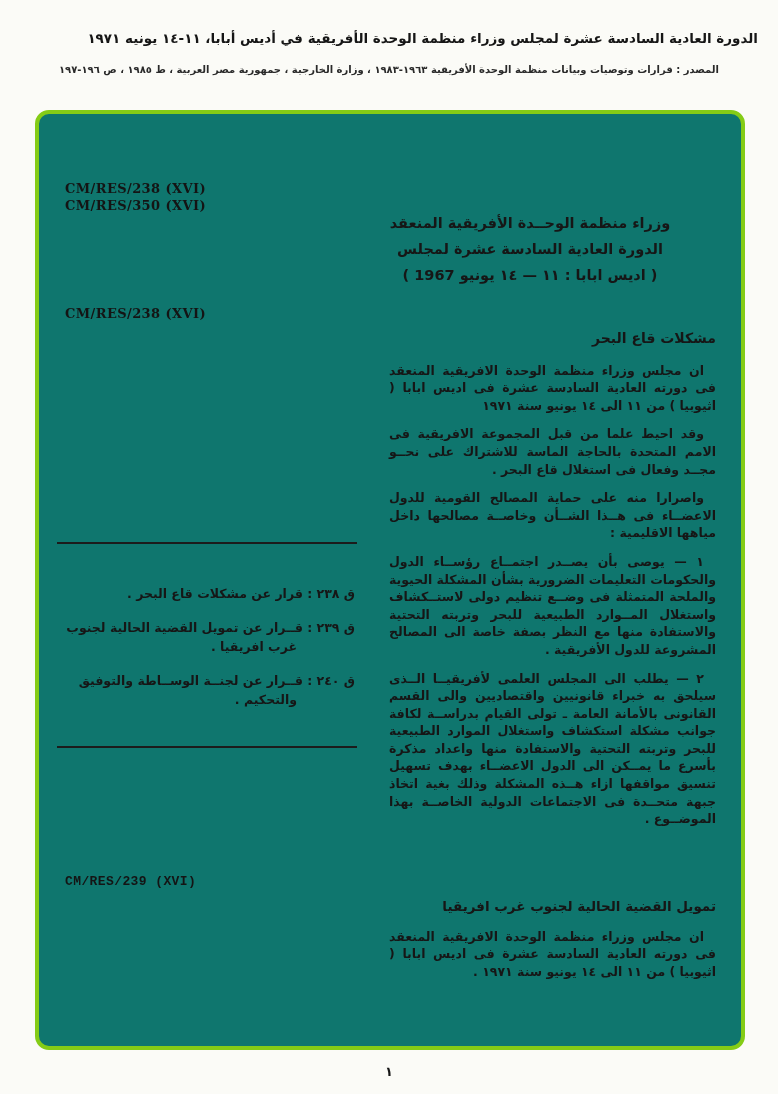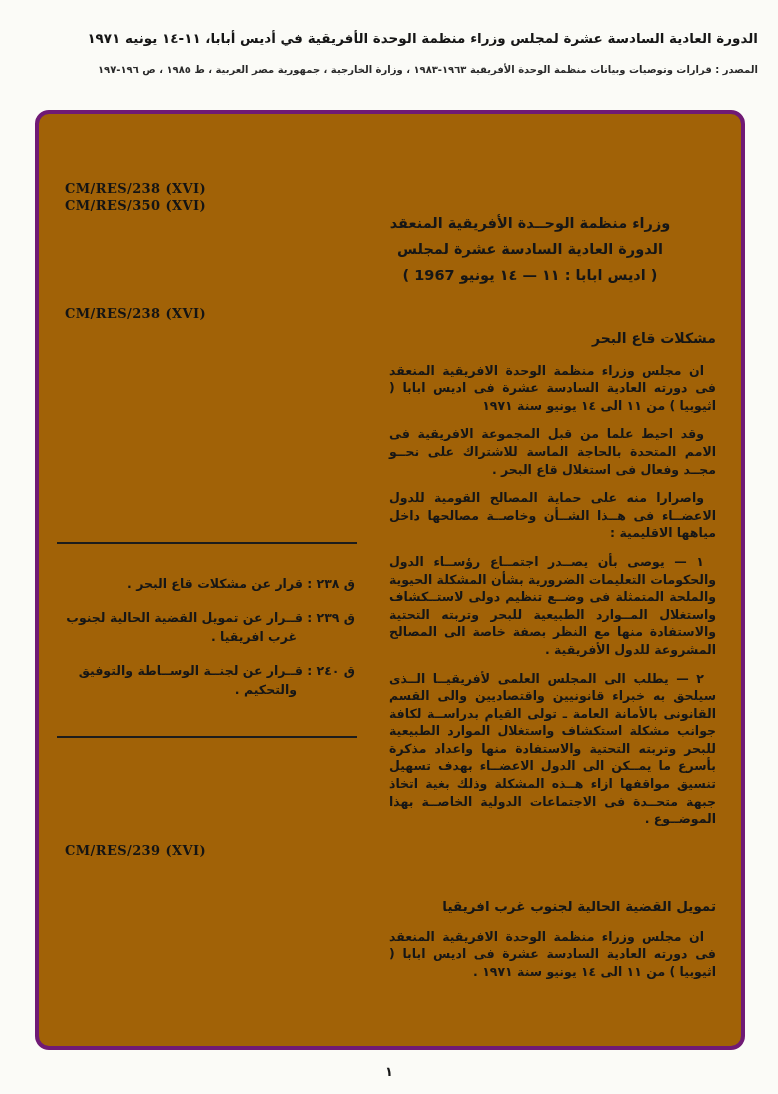--- a/index.html
+++ b/index.html
@@ -6,55 +6,55 @@
   body {
     width:778px; height:1094px; position:relative; overflow:hidden;
     background:#fbfbf7; color:#161616;
     font-family:"DejaVu Sans", sans-serif;
   }
   .hdr-title {
     position:absolute; top:30px; left:20px; right:20px; 
     direction:rtl; font-weight:bold; font-size:13.5px; letter-spacing:0.2px;
   }
   .hdr-source {
-    position:absolute; top:64px; left:20px; right:20px; text-align:right;
+    position:absolute; top:64px; left:20px; right:20px; text-align:center;
     direction:rtl; font-weight:bold; font-size:10px; color:#2a2a2a;
   }
   .frame {
     position:absolute; left:35px; top:110px; width:702px; height:932px;
-    border:4px solid #701a75; border-radius:14px; background:#a16207;
+    border:4px solid #84cc16; border-radius:14px; background:#0f766e;
   }
   .latin-ref {
     position:absolute; direction:ltr;
     font-family:"DejaVu Serif", serif; font-weight:bold;
     font-size:13px; letter-spacing:0.4px; white-space:nowrap; color:#141414;
   }
   #ref-top  { left:26px; top:66px; line-height:17px; }
   #ref-238  { left:26px; top:192px; }
-  #ref-239  { left:26px; top:729px; }
+  #ref-239  { left:26px; top:760px;font-family:Liberation Mono, monospace; }
   .session-heading {
     position:absolute; left:336px; top:96px; width:310px;
     direction:rtl; text-align:center; font-weight:bold;
     font-size:14.5px; line-height:26px;
   }
   .col-main {
     position:absolute; left:350px; top:216px; width:327px;
     direction:rtl; font-weight:bold; font-size:12.5px;
     line-height:17.6px; text-align:justify;
   }
   .res-title {
     text-align:right; font-size:14px; font-weight:bold; margin:0 0 14px 0;
   }
   .col-main p { margin:0 0 11px 0; text-indent:12px; }
   .sidebar {
     position:absolute; left:18px; top:428px; width:300px;
     direction:rtl; font-weight:bold; font-size:12.5px; line-height:19px;
   }
   .rule { border-top:2px solid #1c1c1c; }
-  .res-list { padding:30px 2px 22px 0; }
+  .res-list { padding:40px 2px 22px 0; }
   .res-item {
     margin-bottom:15px; padding-right:58px; text-indent:-58px; text-align:right;
   }
   .res-item .num { letter-spacing:0.5px; }
   .section-239 {
     position:absolute; left:350px; top:784px; width:327px;
     direction:rtl; font-weight:bold; font-size:12.5px;
     line-height:17.6px; text-align:justify;
   }
   .section-239 .res-title { font-size:13.5px; margin-bottom:12px; }

